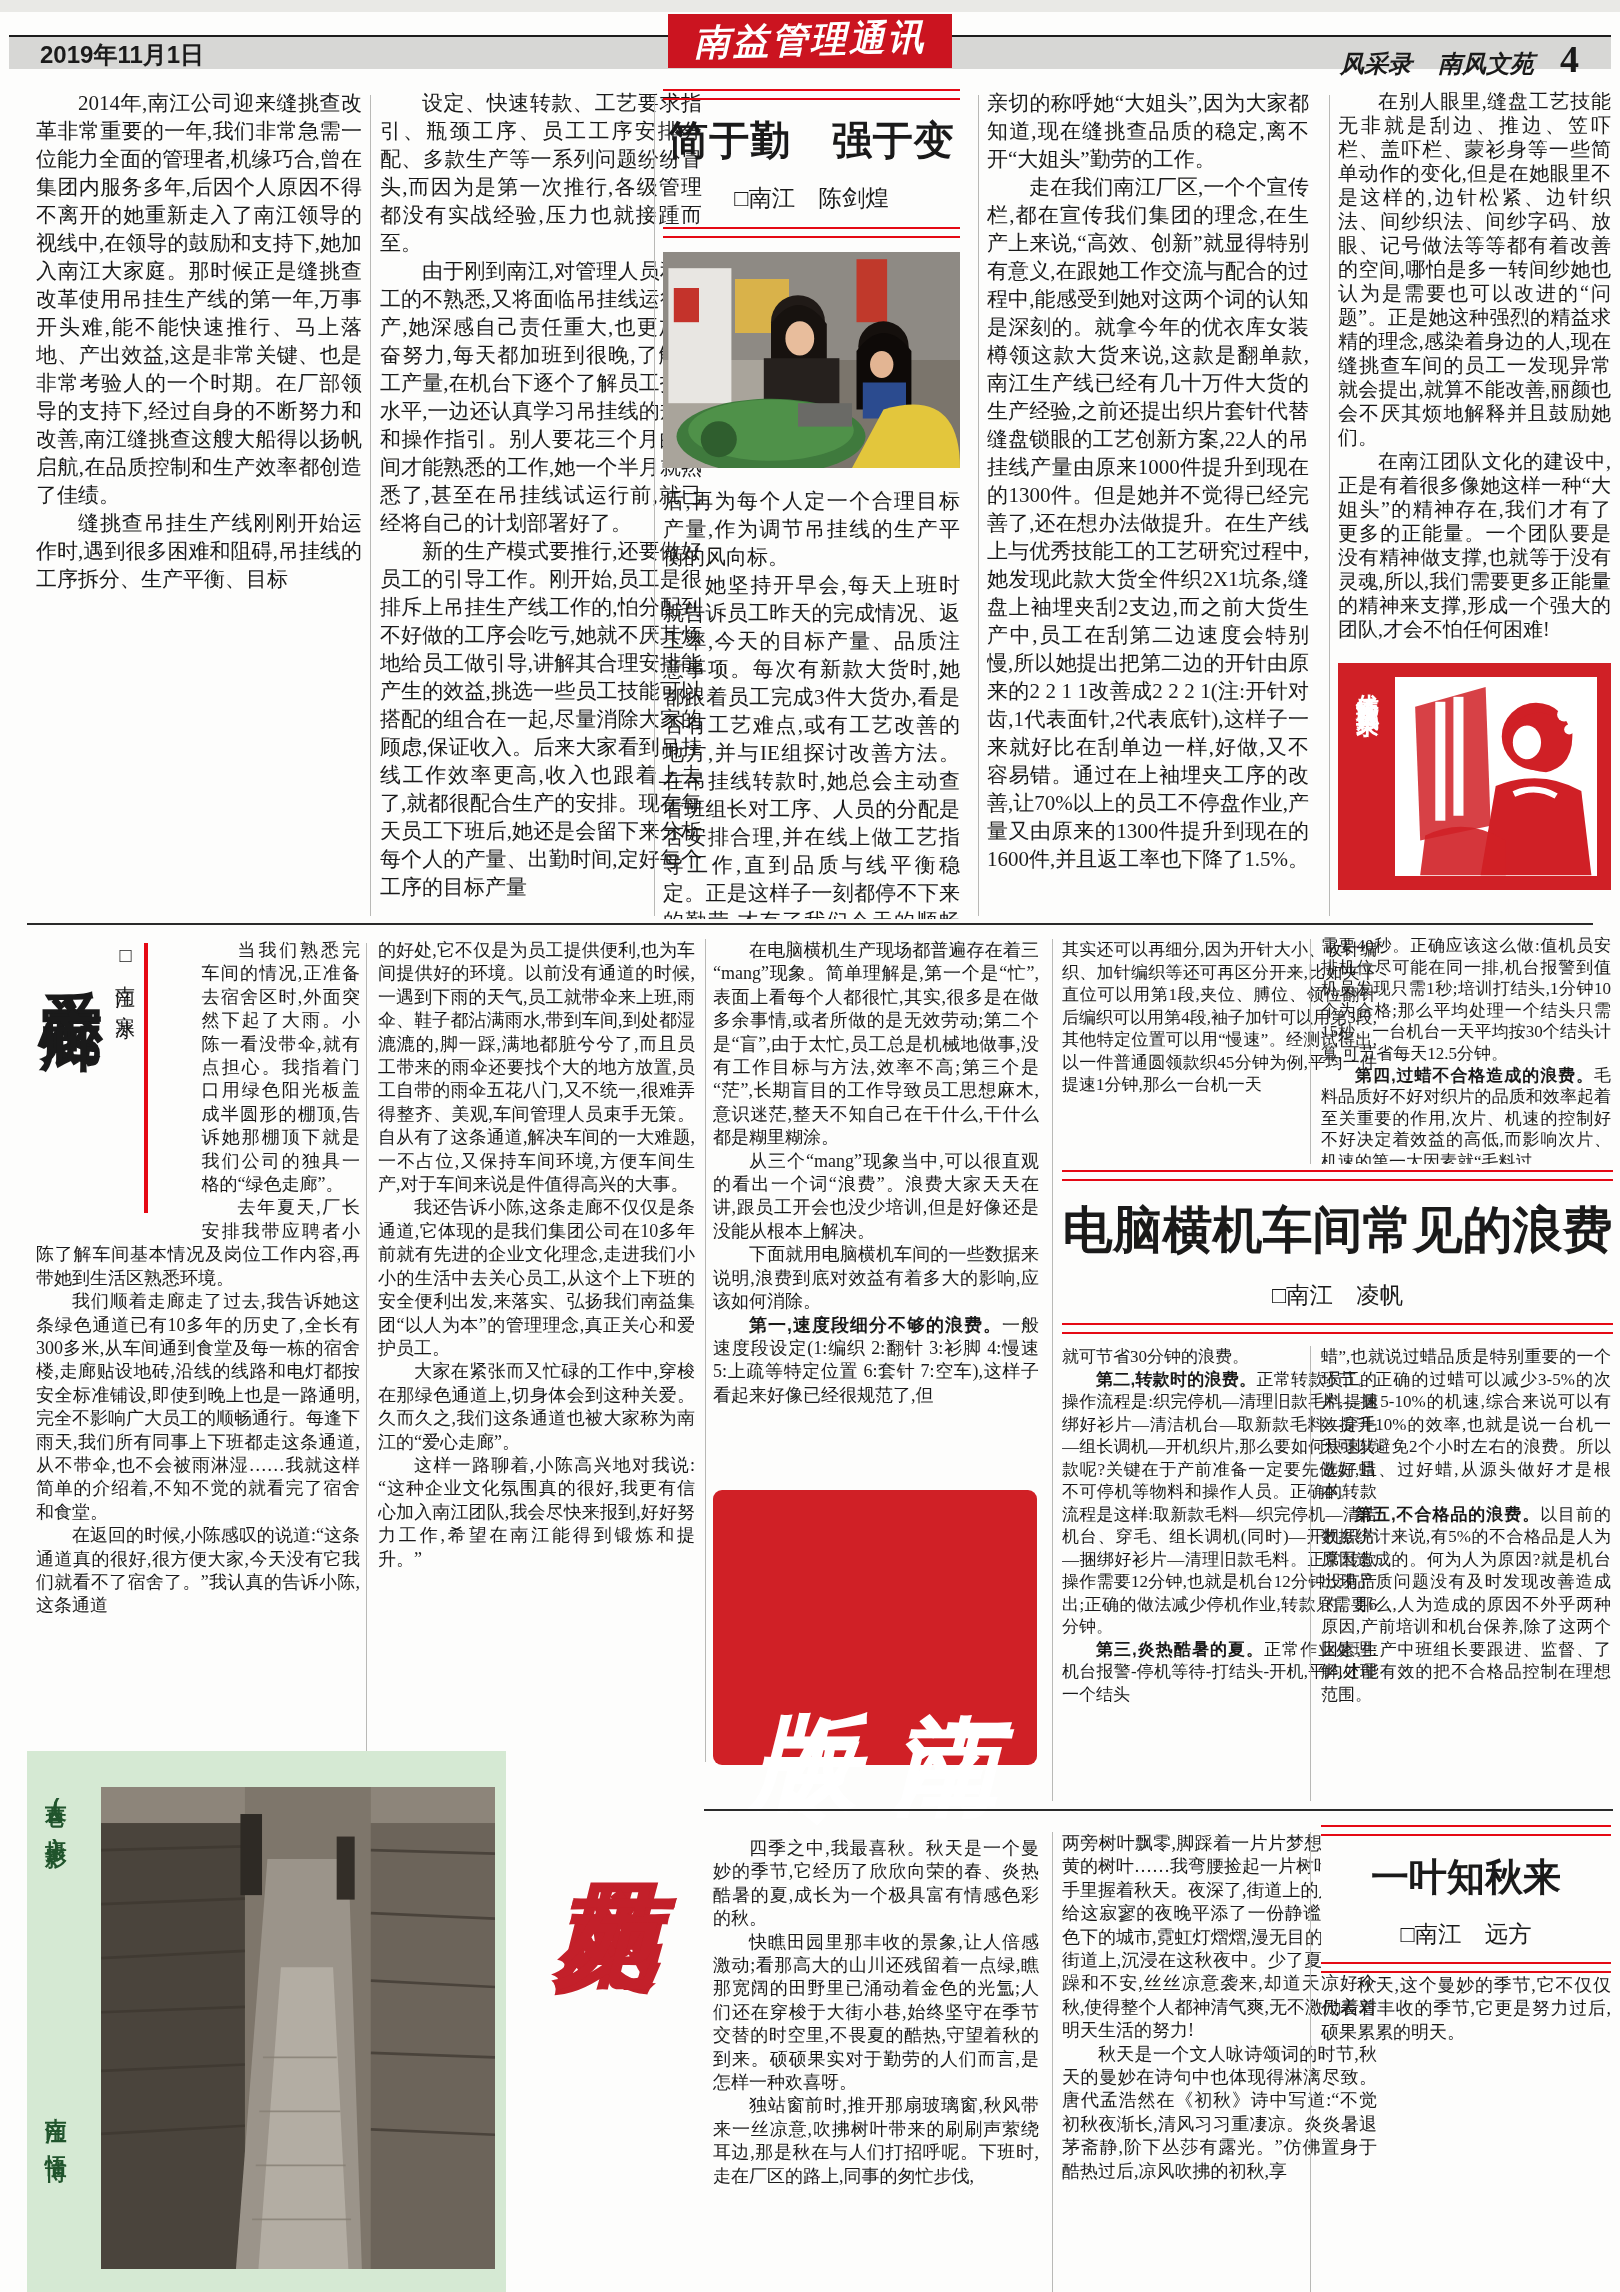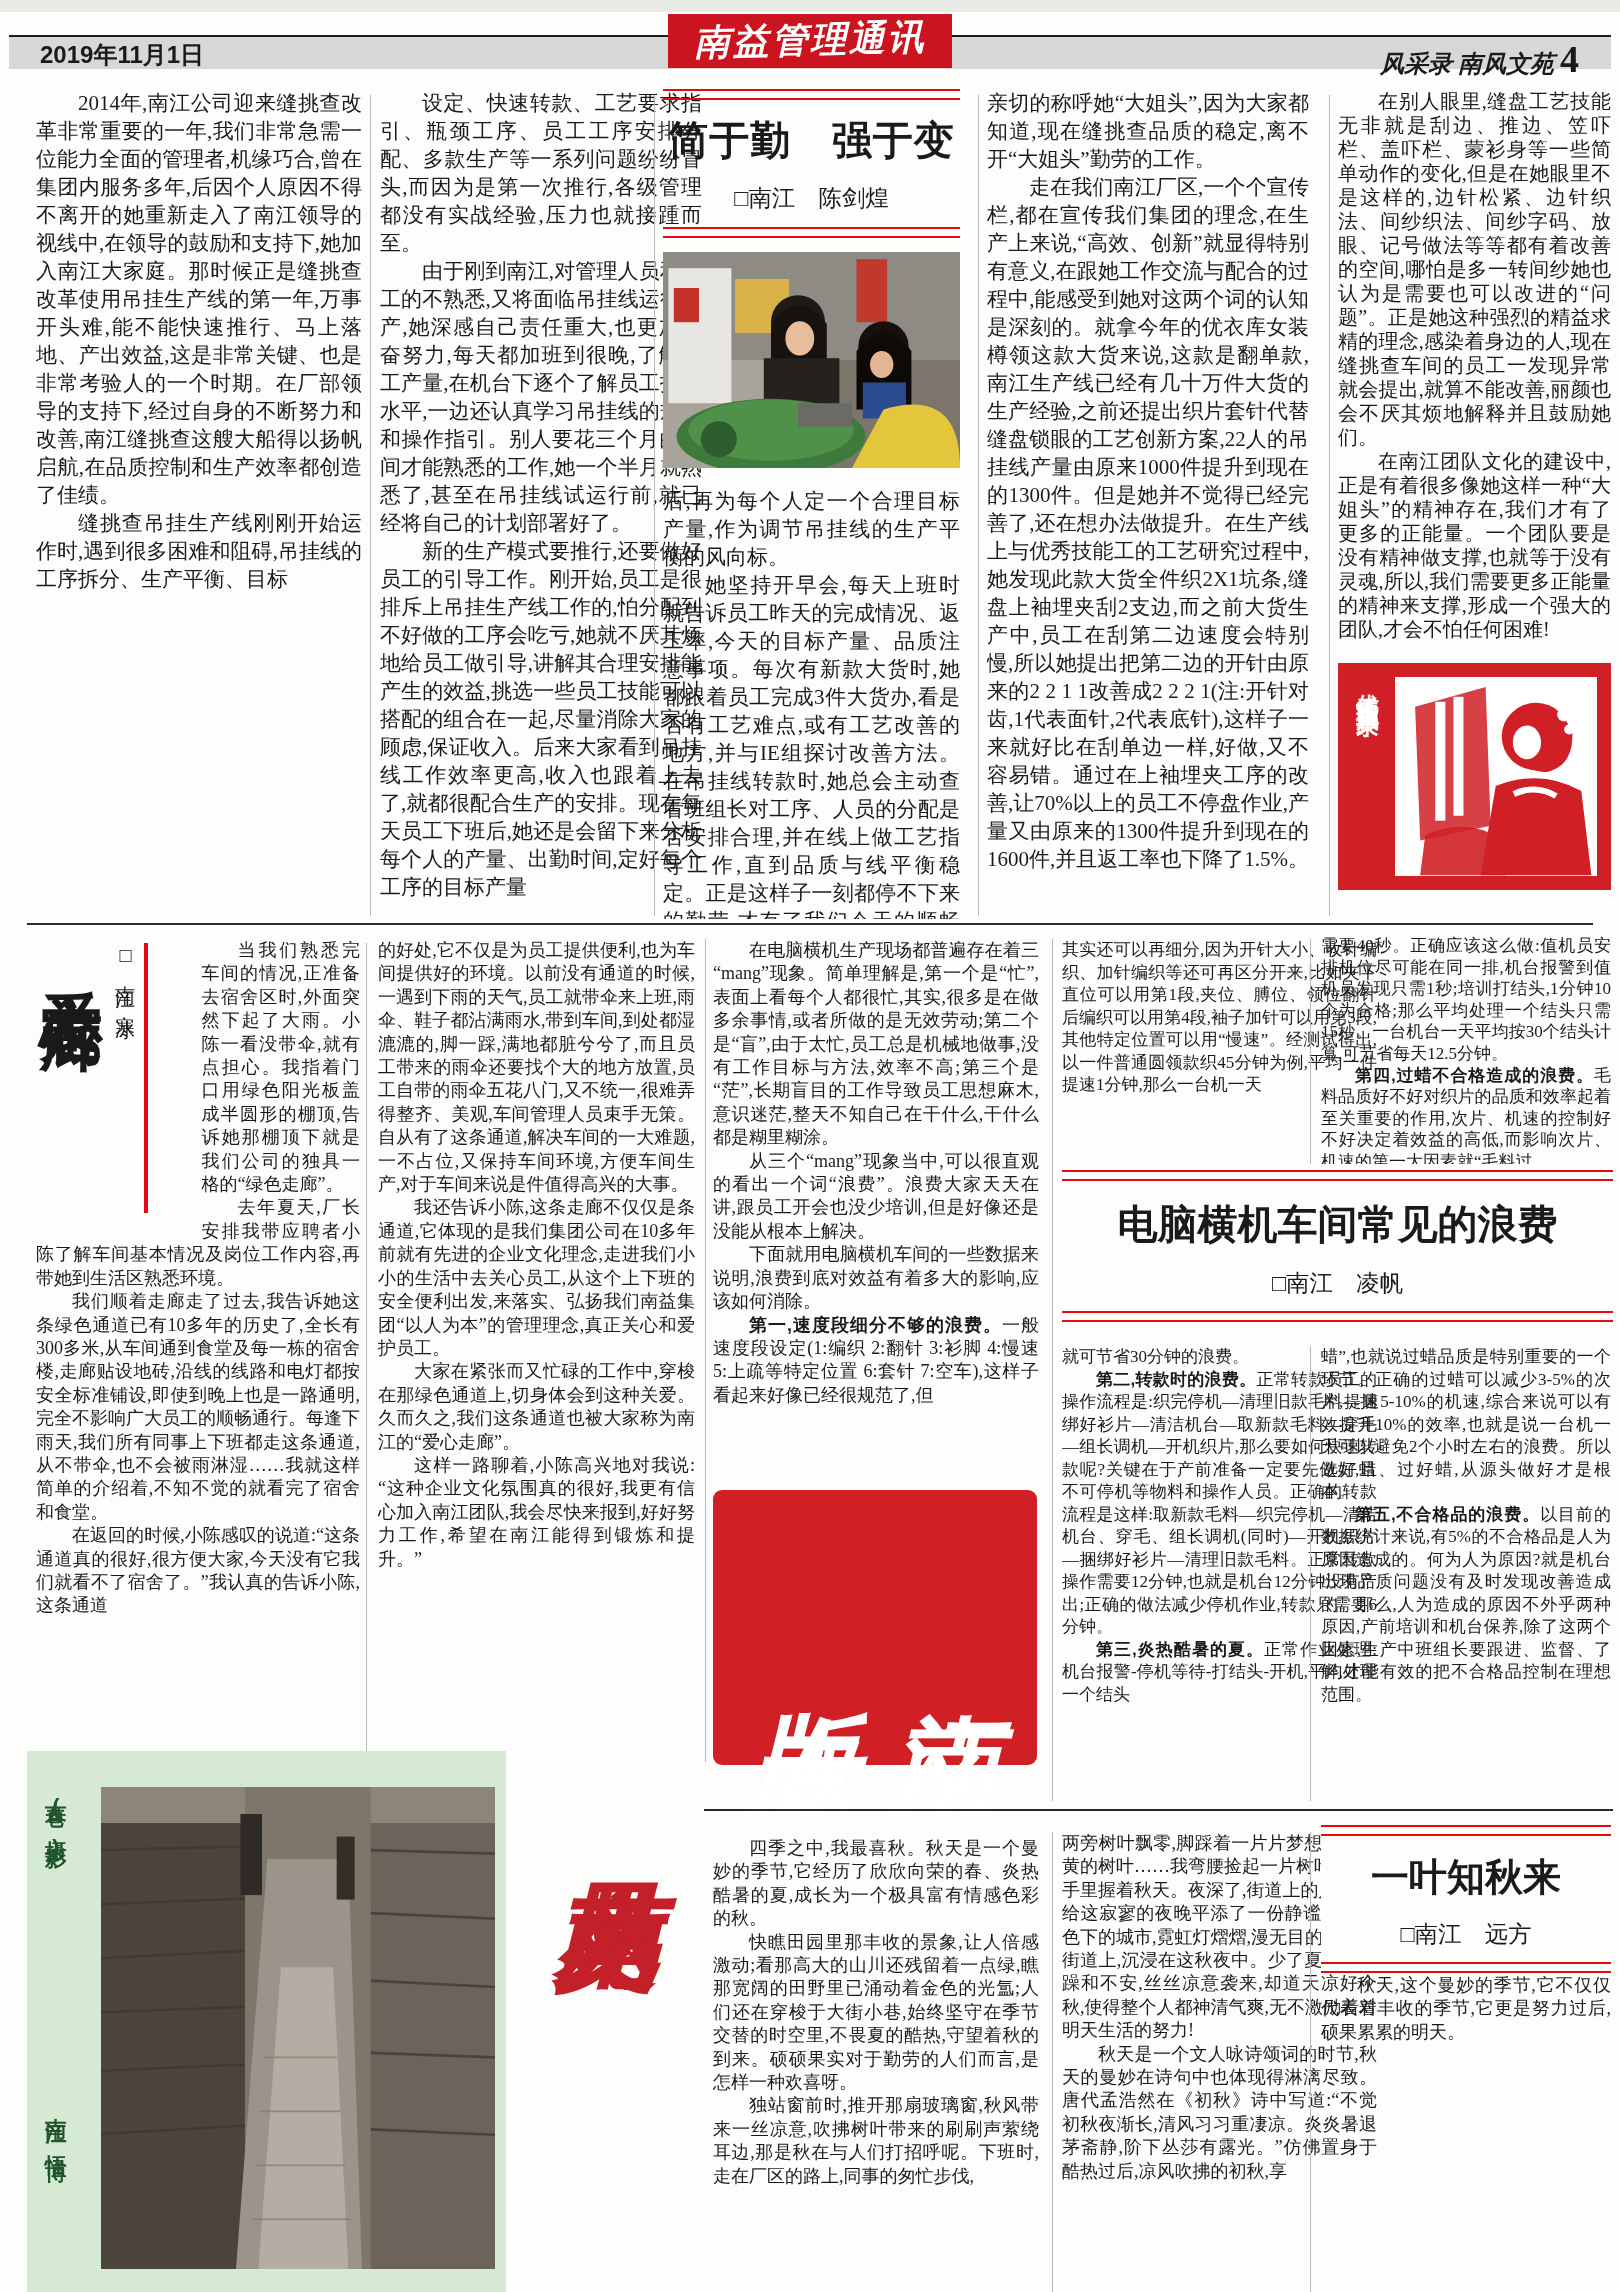--- a/index.html
+++ b/index.html
@@ -1,21 +1,21 @@
 <!DOCTYPE html>
 <html lang="zh" style="font-size:14.4px"><head>
 <meta charset="utf-8">
 <style>
   html,body{margin:0;padding:0;background:#e9e9e6;}
   #page{position:relative;width:1620px;height:2293px;background:#fdfdfc;margin:12px auto;overflow:hidden;
         font-family:"Liberation Serif","DejaVu Serif",serif;color:#1a1a1a;}
   
   .hband{position:absolute;left:9px;top:23.4px;width:1602px;height:32px;background:#d7d7d5;border-top:2.7px solid #1c1c1c;}
   .hdate{position:absolute;left:40px;top:27px;font-size:24px;font-weight:bold;font-family:"Liberation Sans","DejaVu Sans",sans-serif;}
-  .hright{position:absolute;right:41px;top:25px;font-size:24px;font-weight:bold;display:flex;gap:6px;align-items:baseline;
+  .hright{position:absolute;right:41px;top:25px;font-size:24px;font-weight:bold;display:flex;gap:26px;align-items:baseline;
           font-family:"Liberation Serif",serif;font-style:italic;}
   .hpage{font-size:38px;font-style:normal;font-family:"Liberation Serif",serif;font-weight:bold;}
   .masthead{position:absolute;left:668px;top:1.8px;width:284px;height:54px;background:#cb1420;display:flex;align-items:center;justify-content:center;}
   .masthead span{color:#fff;font-size:36px;font-weight:bold;font-style:italic;letter-spacing:2.7px;transform:rotate(-1.5deg);}
   
   .body{position:absolute;text-align:justify;overflow:hidden;}
   .body p{margin:0;text-indent:2em;}
   .body p.cont{text-indent:0;}
   .body b{font-family:"Liberation Sans","DejaVu Sans",sans-serif;font-weight:bold;}
   .fs-top{font-size:21px;line-height:28px;}
@@ -195,21 +195,21 @@
   <div class="body fs-rt" style="left:1062px;top:927px;width:315px;height:225px;">
       <p class="cont">其实还可以再细分,因为开针大小、收针编织、加针编织等还可再区分开来,比如夹下直位可以用第1段,夹位、膊位、领位翻针后编织可以用第4段,袖子加针可以用第5段,其他特定位置可以用“慢速”。经测试得出,以一件普通圆领款织45分钟为例,平均一件提速1分钟,那么一台机一天</p>
     </div>
   <div class="body fs-rt2" style="left:1321px;top:923px;width:290px;height:229px;">
       <p class="cont">需要40秒。正确应该这么做:值机员安排机位尽可能在同一排,机台报警到值机员发现只需1秒;培训打结头,1分钟10个为合格;那么平均处理一个结头只需15秒。一台机台一天平均按30个结头计算,可节省每天12.5分钟。</p>
       <p><b>第四,过蜡不合格造成的浪费。</b>毛料品质好不好对织片的品质和效率起着至关重要的作用,次片、机速的控制好不好决定着效益的高低,而影响次片、机速的第一大因素就“毛料过</p>
     </div>
 
   <div class="embed-title" style="left:1062px;top:1158px;width:551px;">
     <div class="rrule"></div>
-    <h2 style="font-size:40px;">电脑横机车间常见的浪费</h2>
+    <h2 style="font-size:50px;">电脑横机车间常见的浪费</h2>
     <div class="byline">□南江　凌帆</div>
     <div class="rrule"></div>
   </div>
 
   <div class="body fs-rt" style="left:1062px;top:1334px;width:315px;height:425px;">
       <p class="cont">就可节省30分钟的浪费。</p>
       <p><b>第二,转款时的浪费。</b>正常转款员工的操作流程是:织完停机—清理旧款毛料—捆绑好衫片—清洁机台—取新款毛料—穿毛—组长调机—开机织片,那么要如何快速转款呢?关键在于产前准备一定要先做好,且不可停机等物料和操作人员。正确的转款流程是这样:取新款毛料—织完停机—清洁机台、穿毛、组长调机(同时)—开机织片—捆绑好衫片—清理旧款毛料。正常转款操作需要12分钟,也就是机台12分钟没有产出;正确的做法减少停机作业,转款只需要6分钟。</p>
       <p><b>第三,炎热酷暑的夏。</b>正常作业处理:机台报警-停机等待-打结头-开机,平均处理一个结头</p>
     </div>
   <div class="body fs-rt" style="left:1321px;top:1334px;width:290px;height:457px;">

